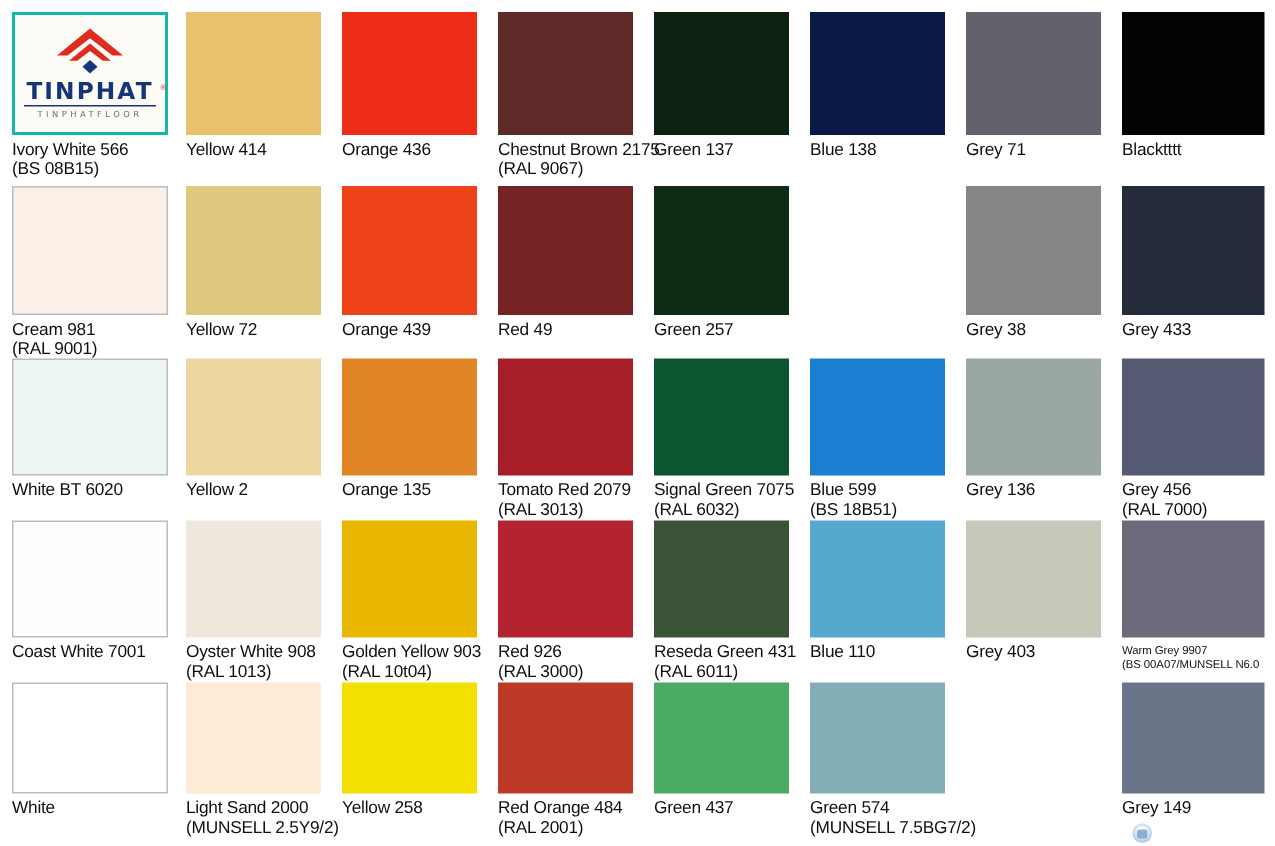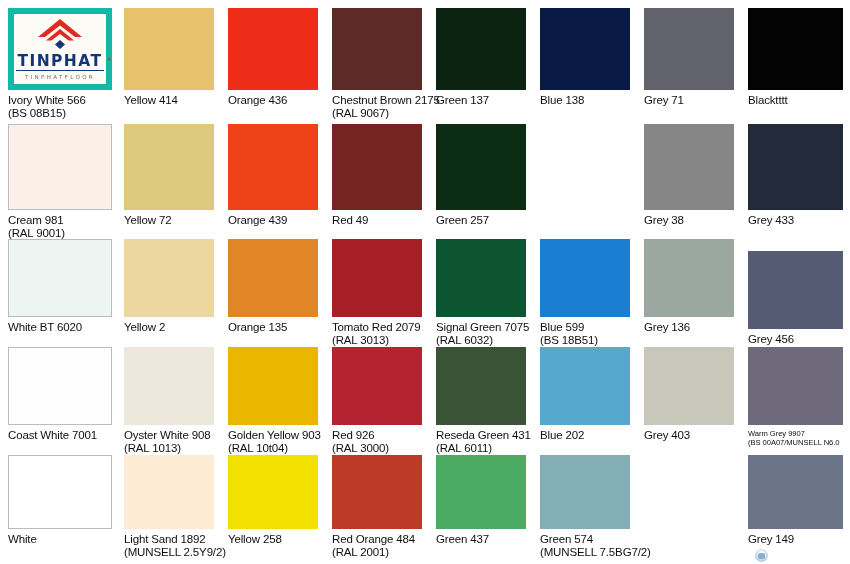--- a/index.html
+++ b/index.html
@@ -60,21 +60,21 @@
   }
 
   
   .logo-box {
     position: absolute;
     left: 0;
     top: 0;
     width: 104px;
     height: 82px;
     background: #fdfbf5;
-    border: 6px solid #14b8a6;
+    border: 2px solid #14b8a6;
     box-sizing: border-box;
     display: flex;
     flex-direction: column;
     align-items: center;
     justify-content: center;
   }
   .logo-mark {
     width: 46px;
     height: 34px;
     position: relative;
@@ -226,21 +226,21 @@
         <div class="label" style="top: 82px;"><span>Signal Green 7075</span><span class="ln2">(RAL 6032)</span></div>
       </div>
       <div class="cell" style="left: 540px; top: 239px; width: 90px; height: 112px;">
         <div class="swatch" style="width: 90px; height: 78px; background: rgb(27, 127, 209);"></div>
         <div class="label" style="top: 82px;"><span>Blue 599</span><span class="ln2">(BS 18B51)</span></div>
       </div>
       <div class="cell" style="left: 644px; top: 239px; width: 90px; height: 112px;">
         <div class="swatch" style="width: 90px; height: 78px; background: rgb(155, 168, 161);"></div>
         <div class="label" style="top: 82px;"><span>Grey 136</span></div>
       </div>
-      <div class="cell" style="left: 748px; top: 251px; width: 103px; height: 112px;">
+      <div class="cell" style="left: 748px; top: 239px; width: 103px; height: 112px;">
         <div class="swatch" style="width: 95px; height: 78px; background: rgb(84, 91, 114);"></div>
         <div class="label" style="top: 82px;"><span>Grey 456</span><span class="ln2">(RAL 7000)</span></div>
       </div>
       <div class="cell" style="left: 8px; top: 347px; width: 104px; height: 112px;">
         <div class="swatch bordered" style="width: 104px; height: 78px; background: rgb(254, 254, 254);"></div>
         <div class="label" style="top: 82px;"><span>Coast White 7001</span></div>
       </div>
       <div class="cell" style="left: 124px; top: 347px; width: 90px; height: 112px;">
         <div class="swatch" style="width: 90px; height: 78px; background: rgb(238, 231, 220);"></div>
         <div class="label" style="top: 82px;"><span>Oyster White 908</span><span class="ln2">(RAL 1013)</span></div>
@@ -252,37 +252,37 @@
       <div class="cell" style="left: 332px; top: 347px; width: 90px; height: 112px;">
         <div class="swatch" style="width: 90px; height: 78px; background: rgb(180, 36, 48);"></div>
         <div class="label" style="top: 82px;"><span>Red 926</span><span class="ln2">(RAL 3000)</span></div>
       </div>
       <div class="cell" style="left: 436px; top: 347px; width: 90px; height: 112px;">
         <div class="swatch" style="width: 90px; height: 78px; background: rgb(58, 82, 53);"></div>
         <div class="label" style="top: 82px;"><span>Reseda Green 431</span><span class="ln2">(RAL 6011)</span></div>
       </div>
       <div class="cell" style="left: 540px; top: 347px; width: 90px; height: 112px;">
         <div class="swatch" style="width: 90px; height: 78px; background: rgb(86, 168, 204);"></div>
-        <div class="label" style="top: 82px;"><span>Blue 202</span></div>
+        <div class="label" style="top: 82px;"><span>Blue 110</span></div>
       </div>
       <div class="cell" style="left: 644px; top: 347px; width: 90px; height: 112px;">
         <div class="swatch" style="width: 90px; height: 78px; background: rgb(199, 199, 186);"></div>
         <div class="label" style="top: 82px;"><span>Grey 403</span></div>
       </div>
       <div class="cell" style="left: 748px; top: 347px; width: 95px; height: 112px;">
         <div class="swatch" style="width: 95px; height: 78px; background: rgb(110, 106, 124);"></div>
         <div class="label tiny" style="top: 82px;"><span>Warm Grey 9907</span><span class="ln2">(BS 00A07/MUNSELL N6.0</span></div>
       </div>
       <div class="cell" style="left: 8px; top: 455px; width: 104px; height: 108px;">
         <div class="swatch bordered" style="width: 104px; height: 74px; background: rgb(255, 255, 255);"></div>
         <div class="label" style="top: 78px;"><span>White</span></div>
       </div>
       <div class="cell" style="left: 124px; top: 455px; width: 90px; height: 108px;">
         <div class="swatch" style="width: 90px; height: 74px; background: rgb(253, 235, 214);"></div>
-        <div class="label" style="top: 78px;"><span>Light Sand 1892</span><span class="ln2">(MUNSELL 2.5Y9/2)</span></div>
+        <div class="label" style="top: 78px;"><span>Light Sand 2000</span><span class="ln2">(MUNSELL 2.5Y9/2)</span></div>
       </div>
       <div class="cell" style="left: 228px; top: 455px; width: 90px; height: 108px;">
         <div class="swatch" style="width: 90px; height: 74px; background: rgb(242, 224, 0);"></div>
         <div class="label" style="top: 78px;"><span>Yellow 258</span></div>
       </div>
       <div class="cell" style="left: 332px; top: 455px; width: 90px; height: 108px;">
         <div class="swatch" style="width: 90px; height: 74px; background: rgb(190, 58, 40);"></div>
         <div class="label" style="top: 78px;"><span>Red Orange 484</span><span class="ln2">(RAL 2001)</span></div>
       </div>
       <div class="cell" style="left: 436px; top: 455px; width: 90px; height: 108px;">

